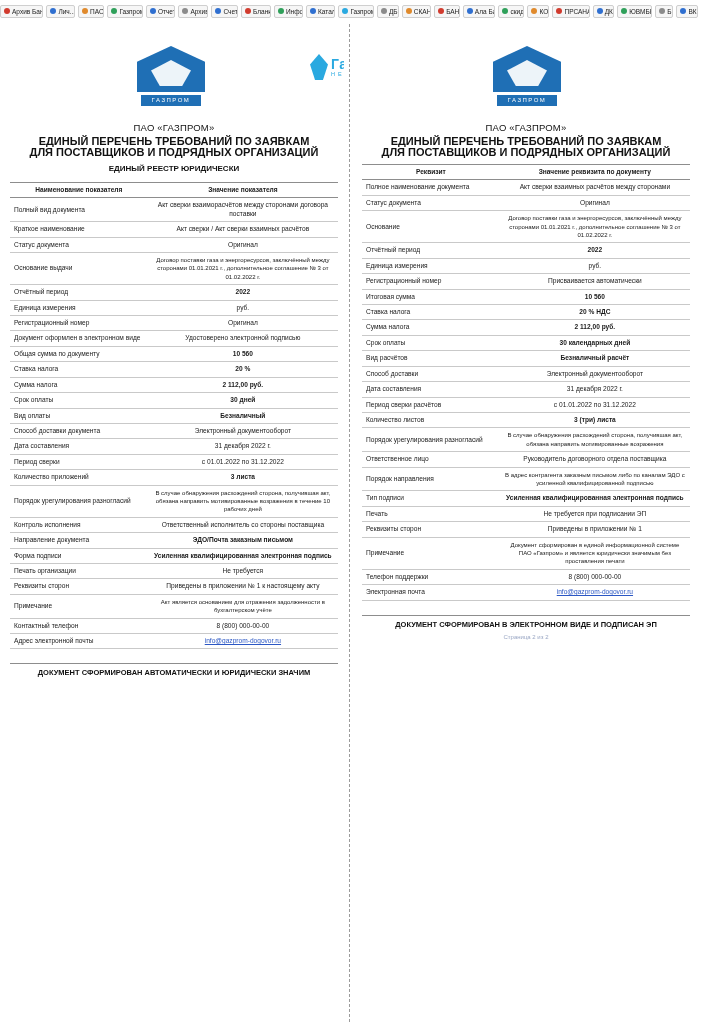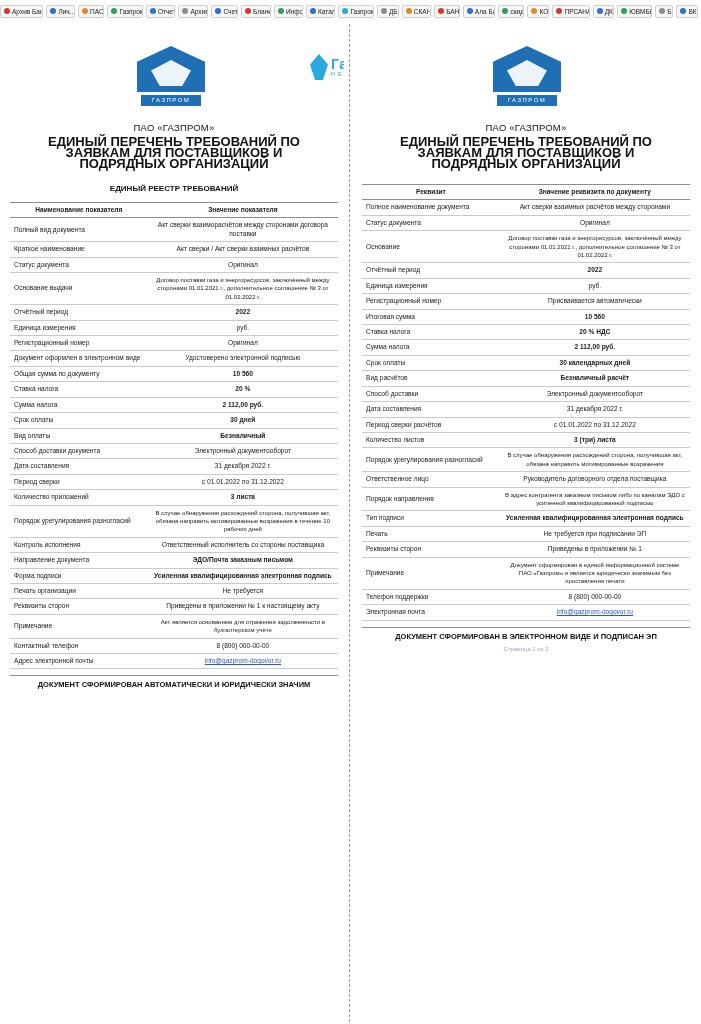--- a/index.html
+++ b/index.html
@@ -143,25 +143,25 @@
     text-align: center;
     font-size: 9.5px;
     font-weight: normal;
     color: #111;
     line-height: 12px;
     margin: 4px 6px 2px 6px;
     letter-spacing: .2px;
   }
   .doc-subtitle {
     text-align: center;
-    font-size: 13px;
+    font-size: 11px;
     font-weight: bold;
     color: #111;
     line-height: 11px;
-    margin: 2px 18px 15px 18px;
+    margin: 2px 18px 6px 18px;
   }
   .doc-subtitle2 {
     text-align: center;
     font-size: 8px;
     font-weight: bold;
     color: #111;
     line-height: 10px;
     margin: 0 26px 8px 26px;
   }
 
@@ -188,21 +188,21 @@
     text-align: center;
     border-top: 1px solid #8d8d8d;
     border-bottom: 1px solid #8d8d8d;
   }
   td.v.b { font-weight: bold; }
   .lnk { color: #2b57c4; text-decoration: underline; }
   .smallnote { font-size: 6px; line-height: 7.6px; }
 
   
   .footer-band {
-    margin-top: 6px;
+    margin-top: 14px;
     border-top: 1px solid #8d8d8d;
     padding-top: 4px;
     text-align: center;
     font-size: 7.5px;
     font-weight: bold;
     color: #111;
     line-height: 10px;
   }
   .faint {
     text-align: center;
@@ -321,21 +321,21 @@
         <div class="mark"></div>
         <div>
           <div class="txt">Газпром</div>
           <div class="sub">НЕФТЬ</div>
         </div>
       </div>
     </div>
 
     <div class="doc-title">ПАО «ГАЗПРОМ»</div>
     <div class="doc-subtitle">ЕДИНЫЙ ПЕРЕЧЕНЬ ТРЕБОВАНИЙ ПО ЗАЯВКАМ ДЛЯ ПОСТАВЩИКОВ И ПОДРЯДНЫХ ОРГАНИЗАЦИЙ</div>
-    <div class="doc-subtitle2">ЕДИНЫЙ РЕЕСТР ТРЕБОВАНИЙ</div>
+    <div class="doc-subtitle2">ЕДИНЫЙ РЕЕСТР ЮРИДИЧЕСКИ</div>
 
     <table class="doc">
       <tbody id="tbody-left">
           <tr class="hdr">
             <td class="k">Наименование показателя</td>
             <td class="v">Значение показателя</td>
           </tr>
           <tr>
             <td class="k">Полный вид документа</td>
             <td class="v">Акт сверки взаиморасчётов между сторонами договора поставки</td>

